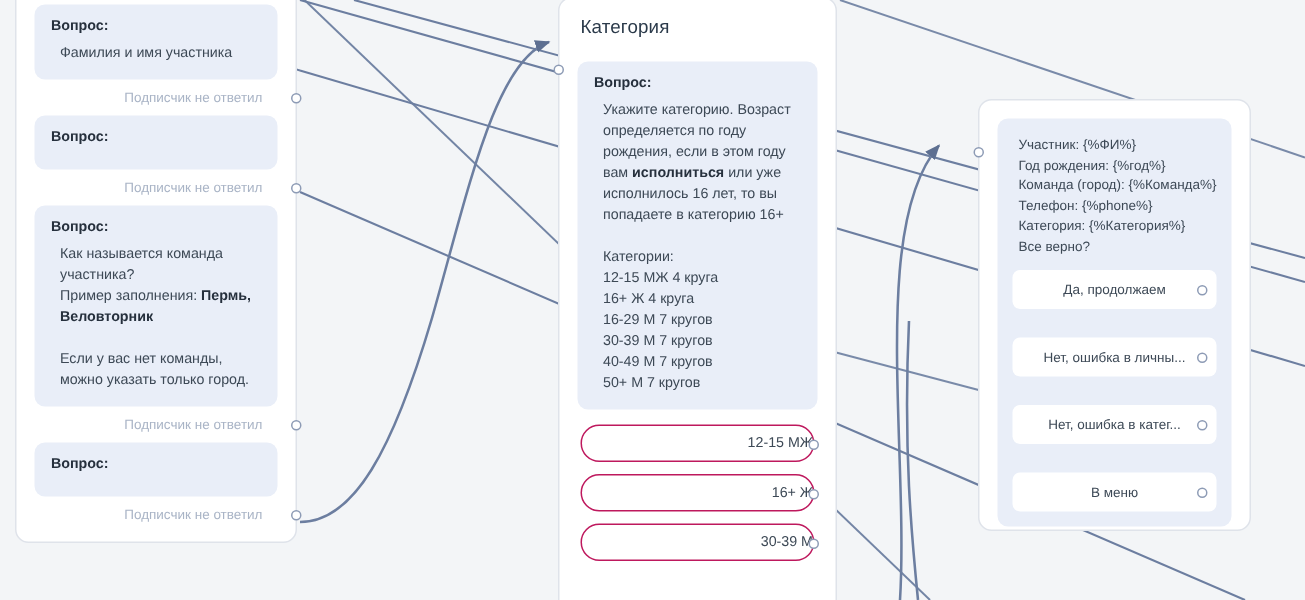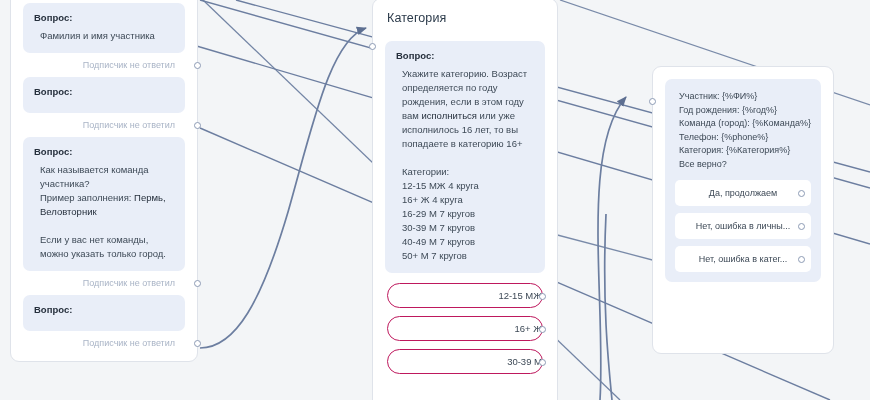--- a/index.html
+++ b/index.html
@@ -44,21 +44,21 @@
     display:block;
     margin-bottom:6px;
   }
   .bubble .txt{
     font-size:9.5px;
     line-height:14px;
     color:#3d4956;
     padding-left:6px;
     white-space:pre-wrap;
   }
-  .bubble .txt b{font-weight:normal;color:#26303d;}
+  .bubble .txt b{font-weight:bold;color:#26303d;}
 
   
   .noans{
     position:relative;
     text-align:right;
     font-size:9px;
     color:#a9b4c6;
     padding:7px 22px 7px 0;
   }
   .nextstep{
@@ -103,21 +103,21 @@
     font-size:9px;
     line-height:13.5px;
     color:#3d4956;
     padding-left:4px;
     white-space:pre-wrap;
     margin-bottom:9px;
   }
   .rect-btn{
     position:relative;
     height:26px;
-    margin-bottom:7px;
+    margin-bottom:19px;
     background:#ffffff;
     border-radius:5px;
     display:flex;align-items:center;justify-content:center;
     font-size:9px;color:#3d4956;
     box-sizing:border-box;
   }
   .rect-btn:last-child{margin-bottom:0;}
 </style>
 </head>
 <body>
@@ -252,16 +252,20 @@
         <span class="port" style="right:6px;top:10px;"></span>
       </div>
       <div class="rect-btn">
         <span>Нет, ошибка в личны...</span>
         <span class="port" style="right:6px;top:10px;"></span>
       </div>
       <div class="rect-btn">
         <span>Нет, ошибка в катег...</span>
         <span class="port" style="right:6px;top:10px;"></span>
       </div>
+      <div class="rect-btn">
+        <span>В меню</span>
+        <span class="port" style="right:6px;top:10px;"></span>
+      </div>
     </div>
   </div>
 
 </div>
 
 </body></html>

